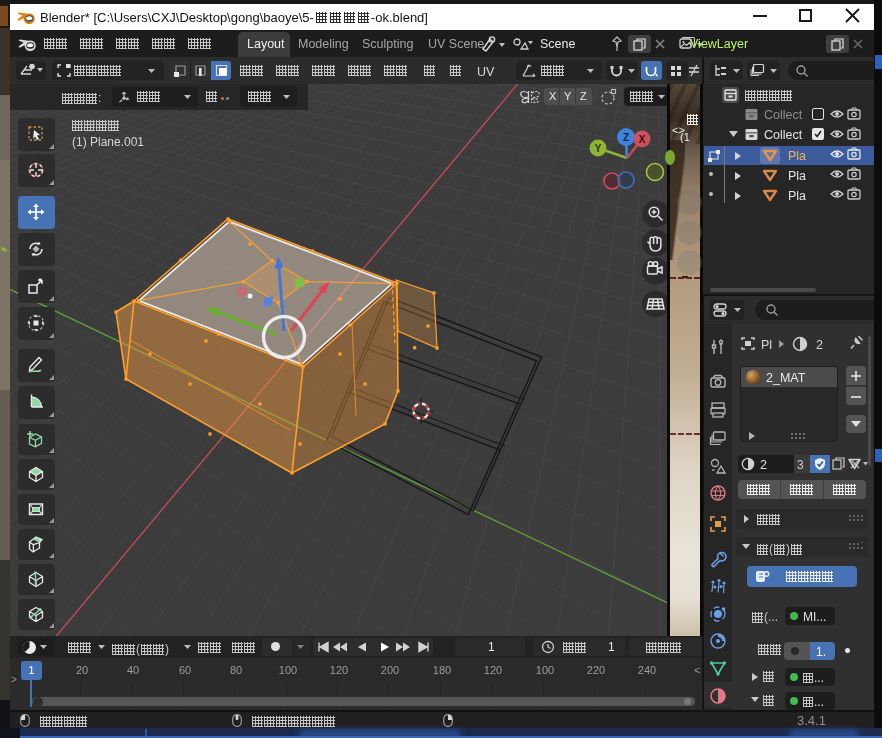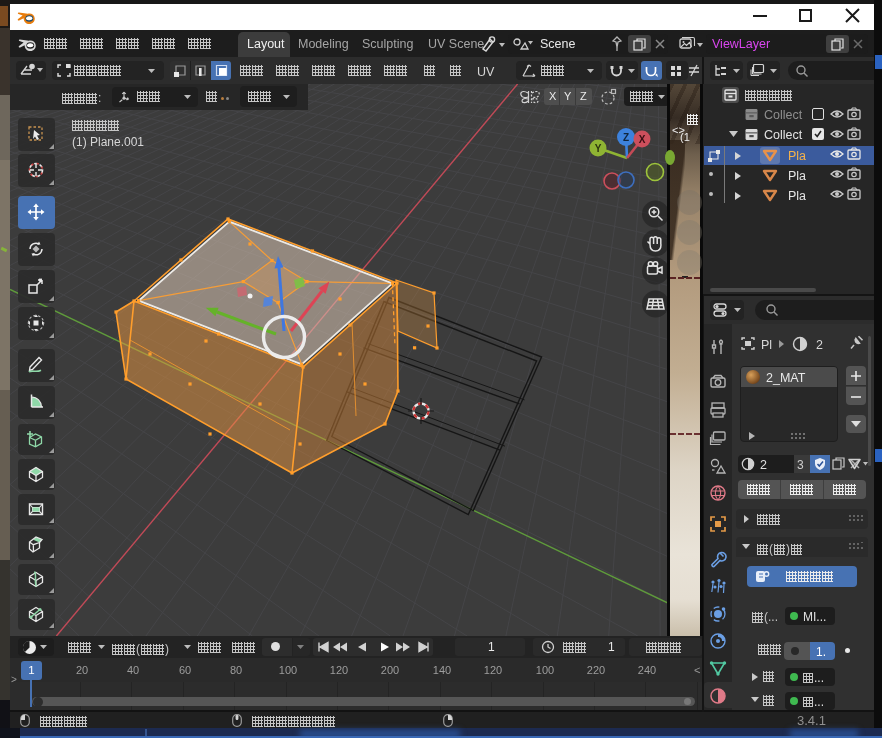--- a/index.html
+++ b/index.html
@@ -30,20 +30,21 @@
 
 <div class="a" style="left:10px;top:4px;width:864px;height:26px;background:#fff"></div>
 <div class="a" id="blogo" style="left:16px;top:8px;width:19px;height:18px"><svg width="19" height="18" viewBox="0 0 20 18">
         <path d="M13 11.5 a5.5 4.5 0 1 0 .01 0 Z" fill="none"></path>
         <g>
           <path d="M12.5 5.5 L3 4.2 C1.8 4 1.6 5.6 2.6 5.9 L7 7.5 L2.2 11 c-1 .8 0 2.2 1.1 1.6 L8 10.2 c.2 4 3 6.4 6.2 6.2 3.3 -.2 5.8 -3 5.5 -6.2 -.3 -3.4 -3.3 -5.3 -7.2 -4.7 Z" fill="#e87d0d"></path>
           <ellipse cx="14" cy="10.6" rx="4.1" ry="3.4" fill="#1c4a6e"></ellipse>
           <path d="M14.2 8.2 a3.4 2.6 0 0 1 3.3 2 a3.8 3 0 0 1 -7 .8 a3.6 2.8 0 0 1 3.7 -2.8" fill="#fff"></path>
         </g>
       </svg></div>
+<div class="f" style="left:40px;top:9px;height:16px;font-size:13px;color:#141414">Blender*&nbsp;[C:\Users\CXJ\Desktop\gong\baoye\5-<span class="g gd" style="margin:0 1px"></span><span class="g gd" style="margin:0 1px"></span><span class="g gd" style="margin:0 1px"></span><span class="g gd" style="margin:0 1px"></span>-ok.blend]</div>
 <div class="a" style="left:753px;top:15px;width:14px;height:2px;background:#1a1a1a"></div>
 <div class="a" style="left:799px;top:9px;width:13px;height:13px;border:2px solid #1a1a1a"></div>
 <svg class="a" style="left:845px;top:8px" width="15" height="15">
       <path d="M1 1 L14 14 M14 1 L1 14" stroke="#1a1a1a" stroke-width="2"></path>
     </svg>
 
 <div class="a" style="left:10px;top:30px;width:864px;height:27px;background:#1d1d1d"></div>
 <div class="a" id="blogo2" style="left:17px;top:35px;width:19px;height:18px"><svg width="19" height="18" viewBox="0 0 20 18">
         <path d="M13 11.5 a5.5 4.5 0 1 0 .01 0 Z" fill="none"></path>
         <g>
@@ -102,21 +103,21 @@
       <path d="M2 2 L10 10 M10 2 L2 10" stroke="#8a8a8a" stroke-width="1.5"></path>
     </svg>
 <svg class="a" style="left:678px;top:35px" width="26" height="18" viewBox="0 0 26 18">
       <rect x="2" y="4" width="11" height="9" rx="1.5" fill="none" stroke="#d0d0d0" stroke-width="1.3"></rect>
       <path d="M4 2.5 h11 a1.5 1.5 0 0 1 1.5 1.5 v7" fill="none" stroke="#d0d0d0" stroke-width="1.1"></path>
       <circle cx="5.5" cy="7" r="1" fill="#d0d0d0"></circle>
       <path d="M3 12 l3.5 -3.5 2 2 3 -3 2 4.5" fill="none" stroke="#d0d0d0" stroke-width="1.1"></path>
       <path d="M19 8 l6 0 l-3 4 z" fill="#bdbdbd"></path>
     </svg>
 <div class="a" style="left:706px;top:34px;width:162px;height:20px;background:#1c1c1c;border-radius:4px"></div>
-<div class="f" style="left:712px;top:37px;font-size:12.5px;color:#d946ef">ViewLayer</div>
+<div class="f" style="left:690px;top:37px;font-size:12.5px;color:#bef264">ViewLayer</div>
 <div class="a" style="left:826px;top:35px;width:23px;height:18px;background:#3f3f3f;border-radius:3px"></div>
 <svg class="a" style="left:831px;top:38px" width="13" height="13" viewBox="0 0 13 13">
       <rect x="1" y="3" width="8" height="9" fill="none" stroke="#e2e2e2" stroke-width="1.2"></rect>
       <path d="M4 3 V1 h8 v9 h-2" fill="none" stroke="#e2e2e2" stroke-width="1.2"></path>
     </svg>
 <svg class="a" style="left:852px;top:38px" width="12" height="12">
       <path d="M2 2 L10 10 M10 2 L2 10" stroke="#6a6a6a" stroke-width="1.5"></path>
     </svg>
 
 <div class="a" style="left:10px;top:57px;width:692px;height:27px;background:#2c2c2c"></div>
@@ -311,21 +312,21 @@
       </div>
 <div class="a" style="left:0px;top:22px;width:692px;height:24px;background:#2a2a2a"></div>
 <div class="a" style="left:0px;top:46px;width:692px;height:28px;background:#2c2c2c"></div>
 <div class="f" style="left:60px;top:28px;width:24px;justify-content:center;font-size:11px;color:#9d9d9d">20</div>
       <div class="f" style="left:111px;top:28px;width:24px;justify-content:center;font-size:11px;color:#9d9d9d">40</div>
       <div class="f" style="left:163px;top:28px;width:24px;justify-content:center;font-size:11px;color:#9d9d9d">60</div>
       <div class="f" style="left:214px;top:28px;width:24px;justify-content:center;font-size:11px;color:#9d9d9d">80</div>
       <div class="f" style="left:266px;top:28px;width:24px;justify-content:center;font-size:11px;color:#9d9d9d">100</div>
       <div class="f" style="left:317px;top:28px;width:24px;justify-content:center;font-size:11px;color:#9d9d9d">120</div>
       <div class="f" style="left:368px;top:28px;width:24px;justify-content:center;font-size:11px;color:#9d9d9d">200</div>
-      <div class="f" style="left:420px;top:28px;width:24px;justify-content:center;font-size:11px;color:#9d9d9d">140</div>
+      <div class="f" style="left:420px;top:28px;width:24px;justify-content:center;font-size:11px;color:#9d9d9d">180</div>
       <div class="f" style="left:471px;top:28px;width:24px;justify-content:center;font-size:11px;color:#9d9d9d">120</div>
       <div class="f" style="left:523px;top:28px;width:24px;justify-content:center;font-size:11px;color:#9d9d9d">100</div>
       <div class="f" style="left:574px;top:28px;width:24px;justify-content:center;font-size:11px;color:#9d9d9d">220</div>
       <div class="f" style="left:625px;top:28px;width:24px;justify-content:center;font-size:11px;color:#9d9d9d">240</div>
 <div class="a" style="left:70px;top:46px;width:1px;height:28px;background:#242424"></div>
       <div class="a" style="left:121px;top:46px;width:1px;height:28px;background:#242424"></div>
       <div class="a" style="left:173px;top:46px;width:1px;height:28px;background:#242424"></div>
       <div class="a" style="left:224px;top:46px;width:1px;height:28px;background:#242424"></div>
       <div class="a" style="left:276px;top:46px;width:1px;height:28px;background:#242424"></div>
       <div class="a" style="left:327px;top:46px;width:1px;height:28px;background:#242424"></div>

